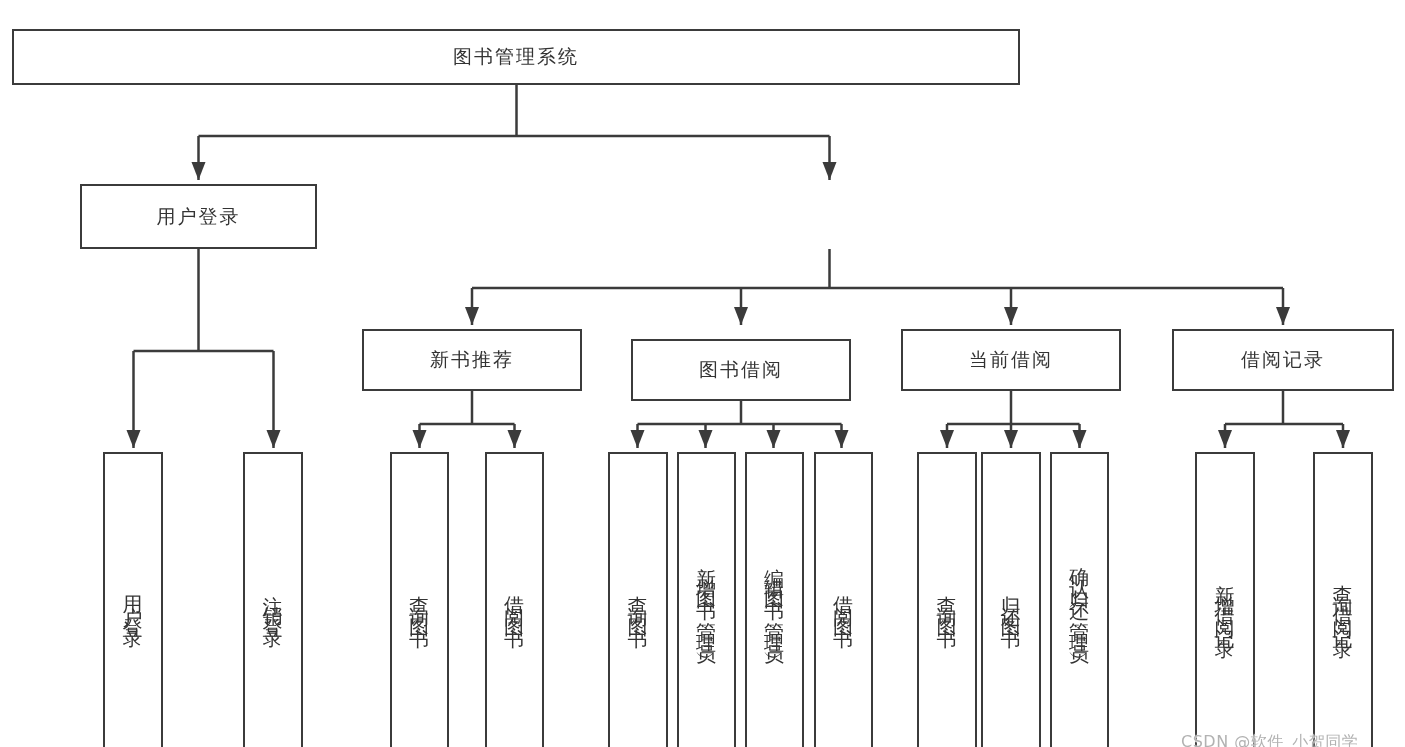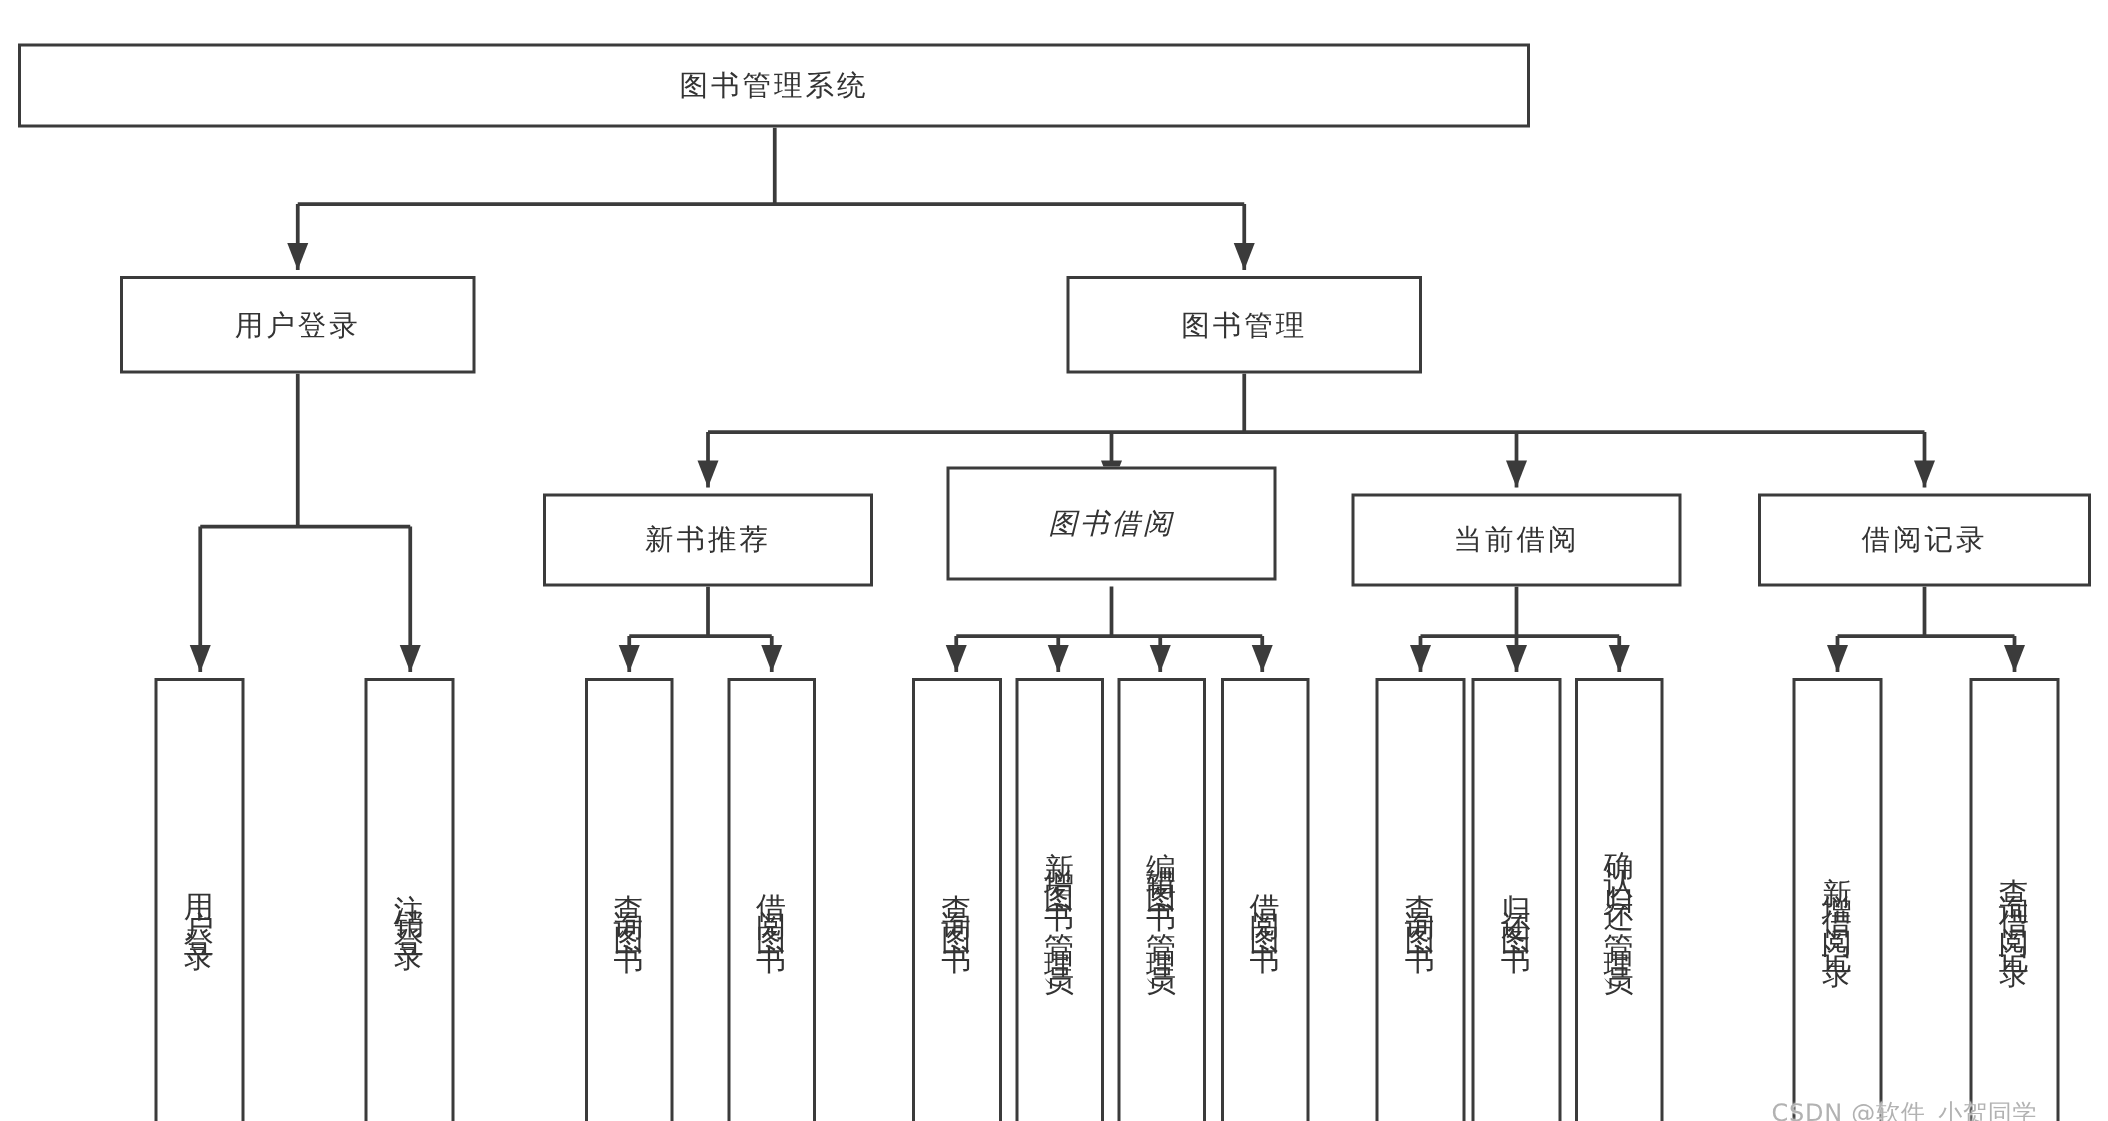--- a/index.html
+++ b/index.html
@@ -118,28 +118,25 @@
     </g>
   </svg>
 
   <div class="node" style="left:12px; top:13px; width:1008px; height:56px;">
     <span class="lbl">图书管理系统</span>
   </div>
 
   <div class="node" style="left:80px; top:168px; width:237px; height:65px;">
     <span class="lbl">用户登录</span>
   </div>
-  <div class="node" style="left:711px; top:168px; width:237px; height:65px;">
-    <span class="lbl">图书管理</span>
-  </div>
 
   <div class="node" style="left:362px; top:313px; width:220px; height:62px;text-align:center;">
     <span class="lbl">新书推荐</span>
   </div>
-  <div class="node" style="left:631px; top:295px; width:220px; height:76px;font-style:italic;">
+  <div class="node" style="left:631px; top:323px; width:220px; height:62px;">
     <span class="lbl">图书借阅</span>
   </div>
   <div class="node" style="left:901px; top:313px; width:220px; height:62px;">
     <span class="lbl">当前借阅</span>
   </div>
   <div class="node" style="left:1172px; top:313px; width:222px; height:62px;">
     <span class="lbl">借阅记录</span>
   </div>
 
   <div class="node leaf" style="left:103px; top:436px; width:60px; height:299px;">

